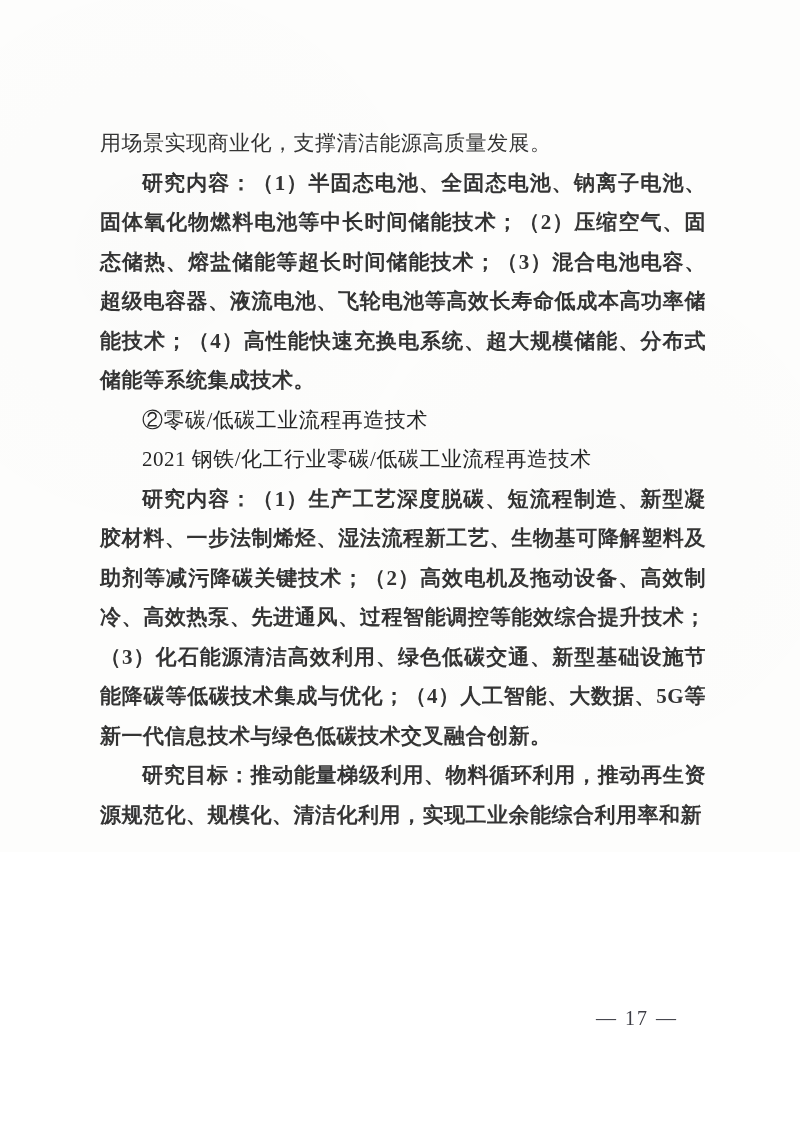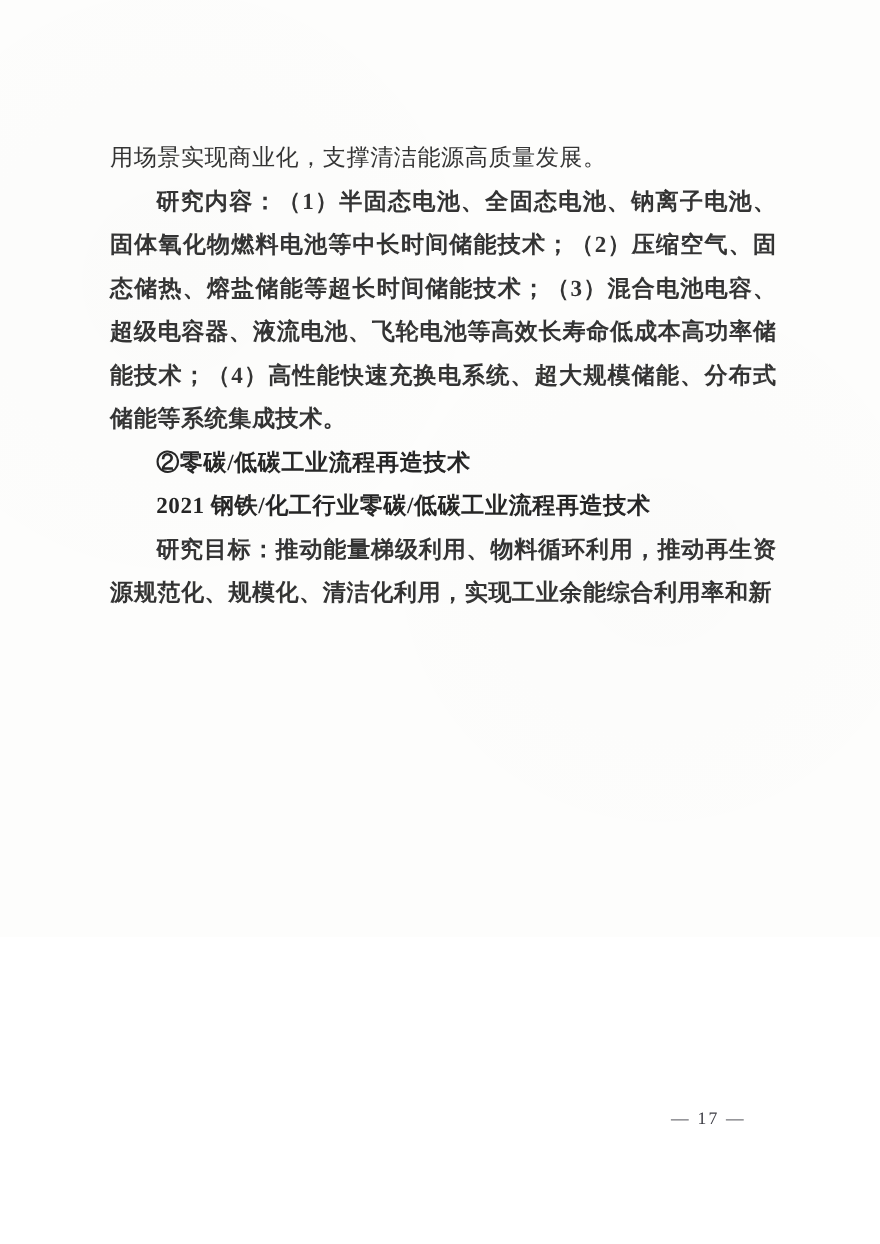--- a/index.html
+++ b/index.html
@@ -32,50 +32,51 @@
     line-height: 39.5px;
     letter-spacing: 0.5px;
     text-align: justify;
     text-align-last: left;
   }
 
   .para { text-indent: 0; }
   .para.indent { text-indent: 2em; font-weight: bold; }
 
   .heading {
-    font-weight: 700;
+    font-weight: 400;
     color: #262626;
     text-indent: 2em;
   }
 
   .footer {
     position: absolute;
     top: 1003px;
     right: 122px;
     color: #3c3c44;
-    font-size: 16px;
+    font-size: 20px;
     line-height: 30px;
     letter-spacing: 2px;
   }
 </style>
 </head>
 <body>
 
 <div class="page">
 
   <div class="text-block">
     <p class="para">用场景实现商业化，支撑清洁能源高质量发展。</p>
 
     <p class="para indent">研究内容：（1）半固态电池、全固态电池、钠离子电池、固体氧化物燃料电池等中长时间储能技术；（2）压缩空气、固态储热、熔盐储能等超长时间储能技术；（3）混合电池电容、超级电容器、液流电池、飞轮电池等高效长寿命低成本高功率储能技术；（4）高性能快速充换电系统、超大规模储能、分布式储能等系统集成技术。</p>
 
     <p class="heading">②零碳/低碳工业流程再造技术</p>
 
     <p class="heading">2021 钢铁/化工行业零碳/低碳工业流程再造技术</p>
 
 
+    <p class="para indent">研究内容：（1）生产工艺深度脱碳、短流程制造、新型凝胶材料、一步法制烯烃、湿法流程新工艺、生物基可降解塑料及助剂等减污降碳关键技术；（2）高效电机及拖动设备、高效制冷、高效热泵、先进通风、过程智能调控等能效综合提升技术；（3）化石能源清洁高效利用、绿色低碳交通、新型基础设施节能降碳等低碳技术集成与优化；（4）人工智能、大数据、5G等新一代信息技术与绿色低碳技术交叉融合创新。</p>
 
 
     <p class="para indent">研究目标：推动能量梯级利用、物料循环利用，推动再生资源规范化、规模化、清洁化利用，实现工业余能综合利用率和新</p>
   </div>
 
   <div class="footer">— 17 —</div>
 
 </div>
 
 </body></html>

